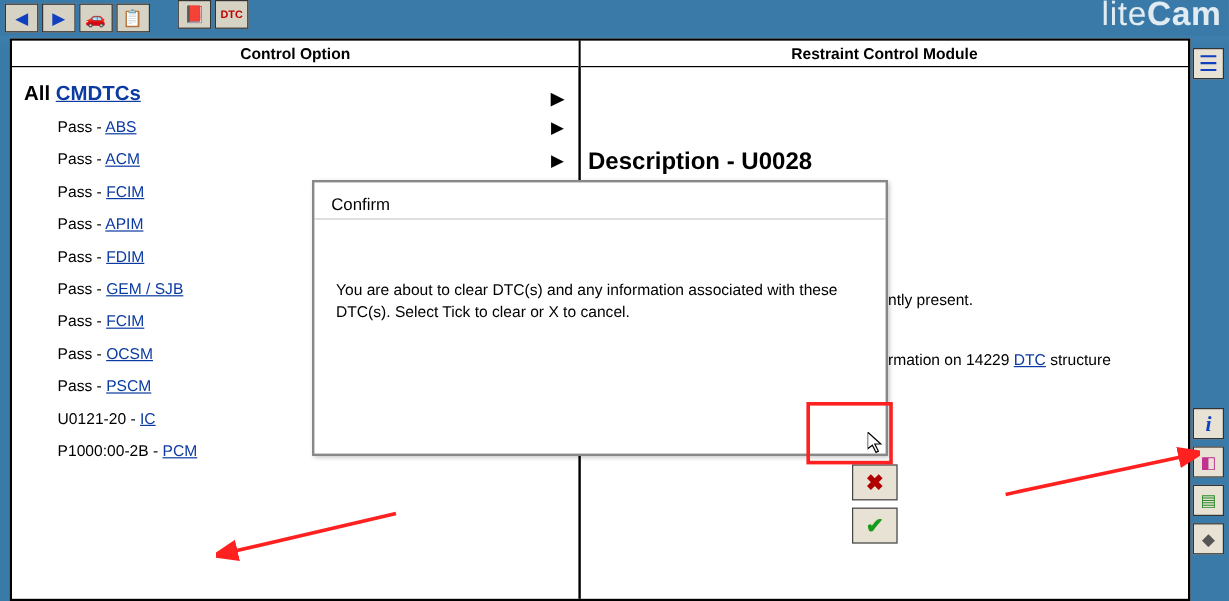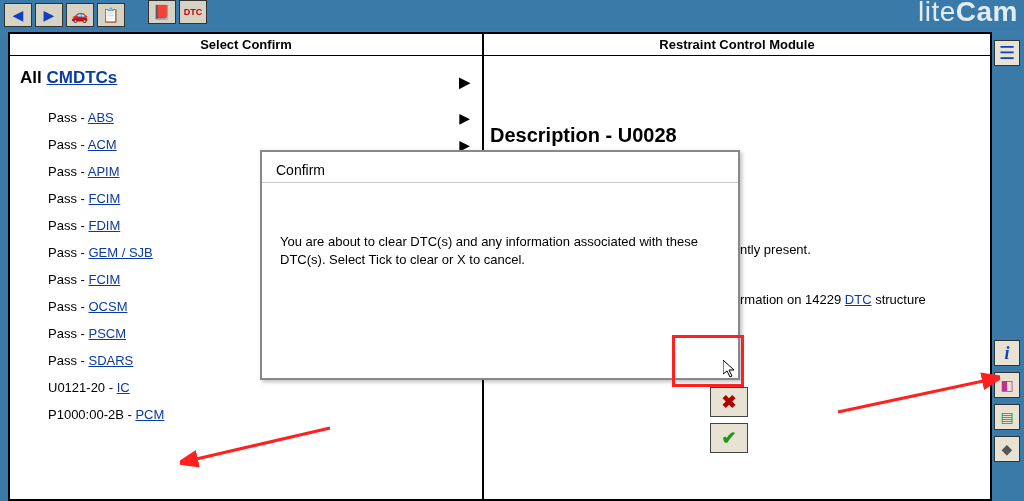--- a/index.html
+++ b/index.html
@@ -68,21 +68,21 @@
   .pane-body {
     flex: 1;
     padding: 8px 10px;
     overflow: hidden;
     position: relative;
   }
 
   .main-title {
     font-size: 17px;
     font-weight: bold;
-    margin: 4px 0 16px 0;
+    margin: 4px 0 4px 0;
   }
   .main-title .link, .list-item .link, .right-text .link {
     color: #0b3ba0;
     text-decoration: underline;
     cursor: pointer;
   }
   .list {
     list-style: none;
     margin: 0; padding: 0;
   }
@@ -220,37 +220,36 @@
       <div class="tool-btn" style="font-size:9px;color:#c00000;font-weight:bold">DTC</div>
     </div>
   </div>
 
   <div class="watermark">
     <span class="lite">lite</span><span class="cam">Cam</span>
   </div>
 
   <div class="content">
     <div class="left-pane">
-      <div class="pane-header">Select Confirm</div>
+      <div class="pane-header">Control Option</div>
       <div class="pane-body">
         <div class="main-title" style="position:relative">
           <span>All </span><span class="link">CMDTCs</span>
           <span class="tri">▶</span>
         </div>
         <ul class="list" id="dtc-list">
             <li class="list-item"><span class="prefix">Pass - </span><span class="link">ABS</span><span class="tri">▶</span></li>
             <li class="list-item"><span class="prefix">Pass - </span><span class="link">ACM</span><span class="tri">▶</span></li>
+            <li class="list-item"><span class="prefix">Pass - </span><span class="link">FCIM</span><span class="tri">▶</span></li>
             <li class="list-item"><span class="prefix">Pass - </span><span class="link">APIM</span><span class="tri">▶</span></li>
-            <li class="list-item"><span class="prefix">Pass - </span><span class="link">FCIM</span><span class="tri">▶</span></li>
             <li class="list-item"><span class="prefix">Pass - </span><span class="link">FDIM</span><span class="tri">▶</span></li>
             <li class="list-item"><span class="prefix">Pass - </span><span class="link">GEM / SJB</span><span class="tri">▶</span></li>
             <li class="list-item"><span class="prefix">Pass - </span><span class="link">FCIM</span><span class="tri">▶</span></li>
             <li class="list-item"><span class="prefix">Pass - </span><span class="link">OCSM</span><span class="tri">▶</span></li>
             <li class="list-item"><span class="prefix">Pass - </span><span class="link">PSCM</span><span class="tri">▶</span></li>
-            <li class="list-item"><span class="prefix">Pass - </span><span class="link">SDARS</span><span class="tri">▶</span></li>
             <li class="list-item"><span class="prefix">U0121-20 - </span><span class="link">IC</span></li>
             <li class="list-item"><span class="prefix">P1000:00-2B - </span><span class="link">PCM</span></li>
           </ul>
       </div>
     </div>
 
     <div class="right-pane">
       <div class="pane-header">Restraint Control Module</div>
       <div class="pane-body right-text">
         <div class="right-desc-title">Description - U0028</div>

